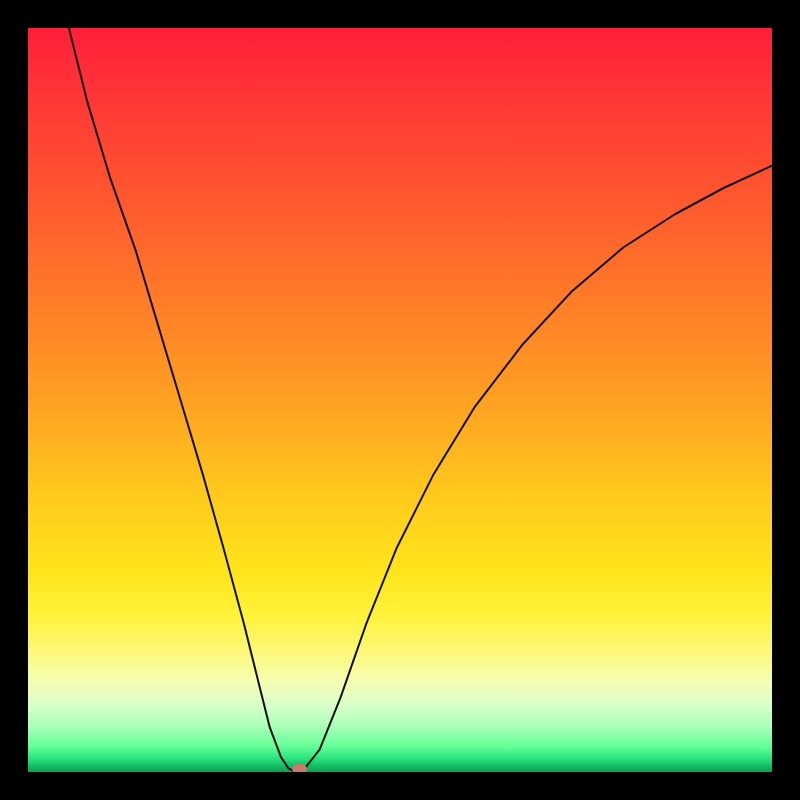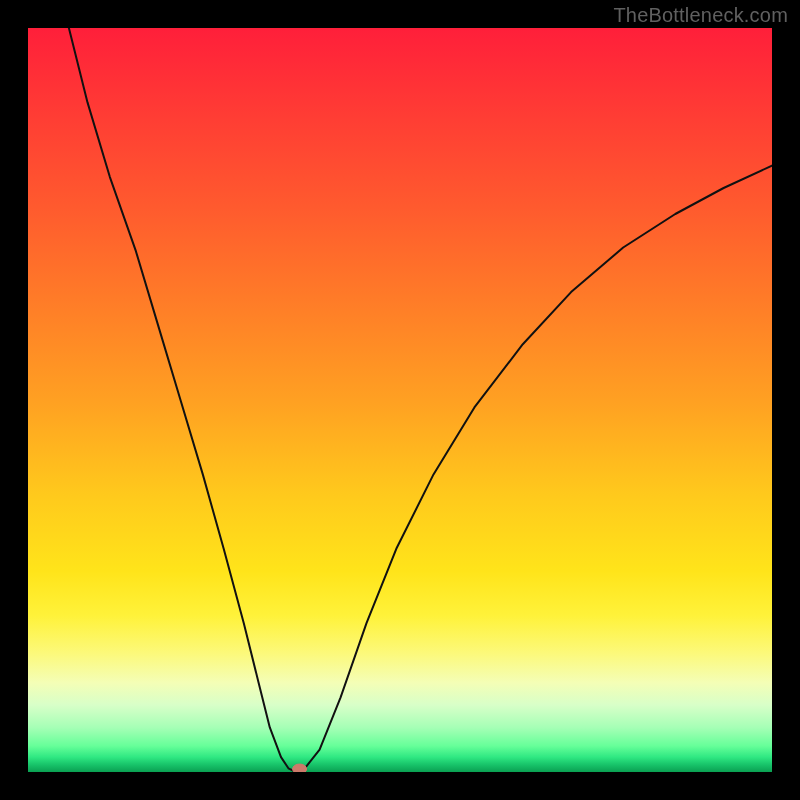--- a/index.html
+++ b/index.html
@@ -75,21 +75,20 @@
   .min-marker {
     fill: #cc7a6a;
     stroke: #cc7a6a;
   }
 </style>
 </head>
 <body>
 
 <div class="frame">
 
-  <div class="watermark">TheBottleneck.com</div>
 
   <div class="plot-area">
     <div class="gradient-bg"></div>
 
     <svg class="curve-svg" viewBox="0 0 744 744" preserveAspectRatio="none">
       <path id="curve-path" class="curve-path" d="M40.9 0.0 L59.5 74.4 L81.8 148.8 L107.9 223.2 L130.2 297.6 L152.5 372.0 L174.8 446.4 L195.7 520.8 L215.8 595.2 L230.6 654.7 L241.8 699.4 L253.0 729.1 L260.4 740.3 L267.8 744.0 L276.8 740.3 L291.6 721.7 L312.5 669.6 L338.5 595.2 L368.3 520.8 L405.5 446.4 L446.4 379.4 L494.8 316.2 L543.1 264.1 L595.2 219.5 L647.3 186.0 L695.6 160.0 L744.0 137.6" stroke="#111111"></path>
       <ellipse id="min-marker" class="min-marker" rx="7" ry="5" cx="271.6" cy="741.0" fill="#cc7a6a"></ellipse>
     </svg>
   </div>
 

